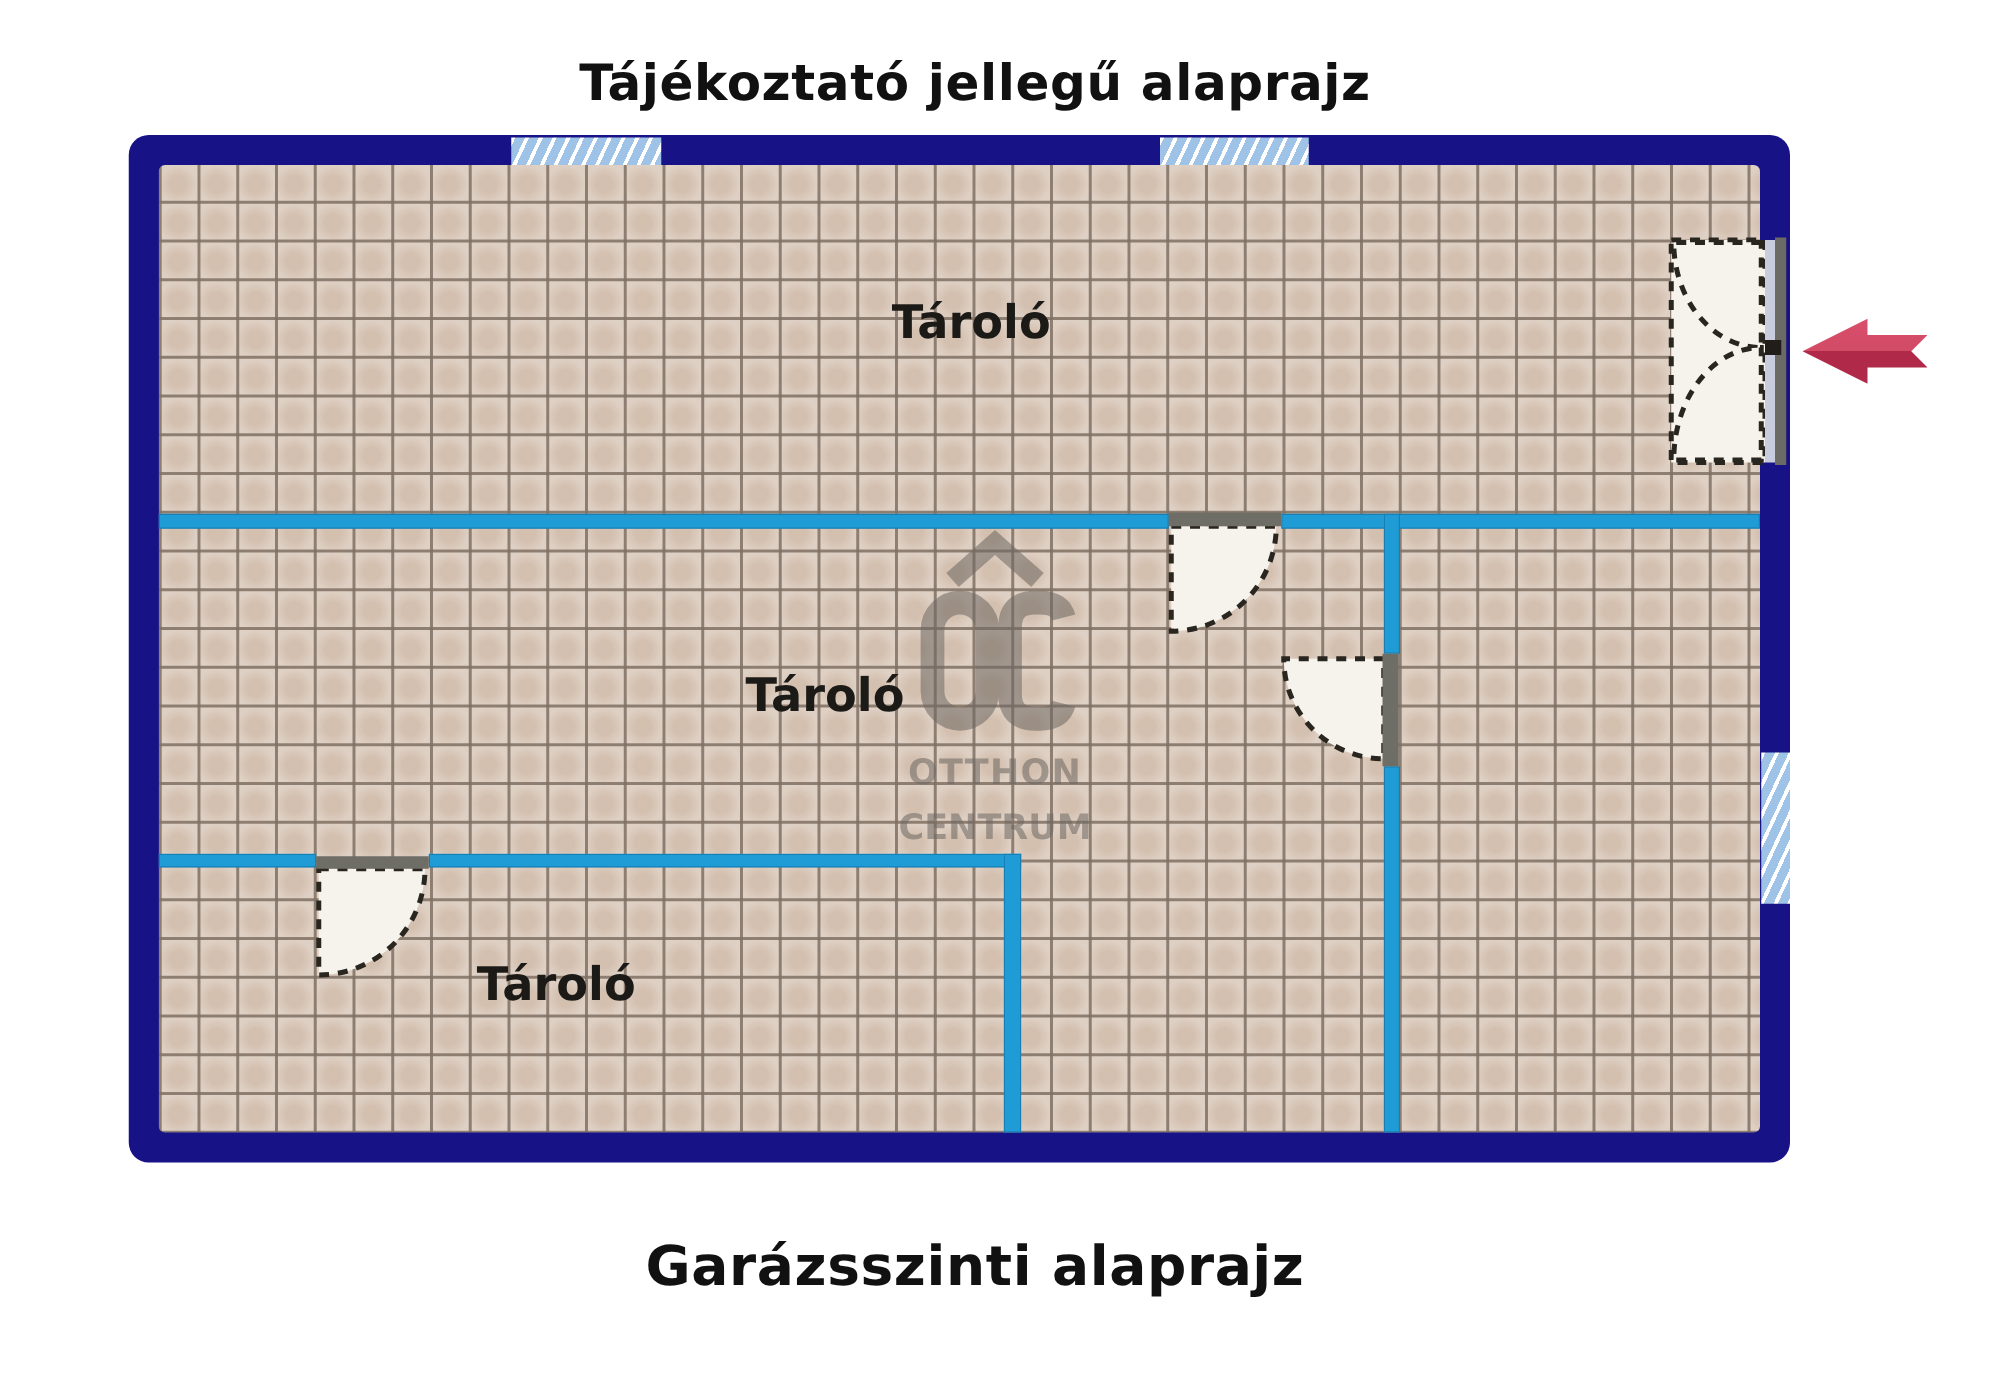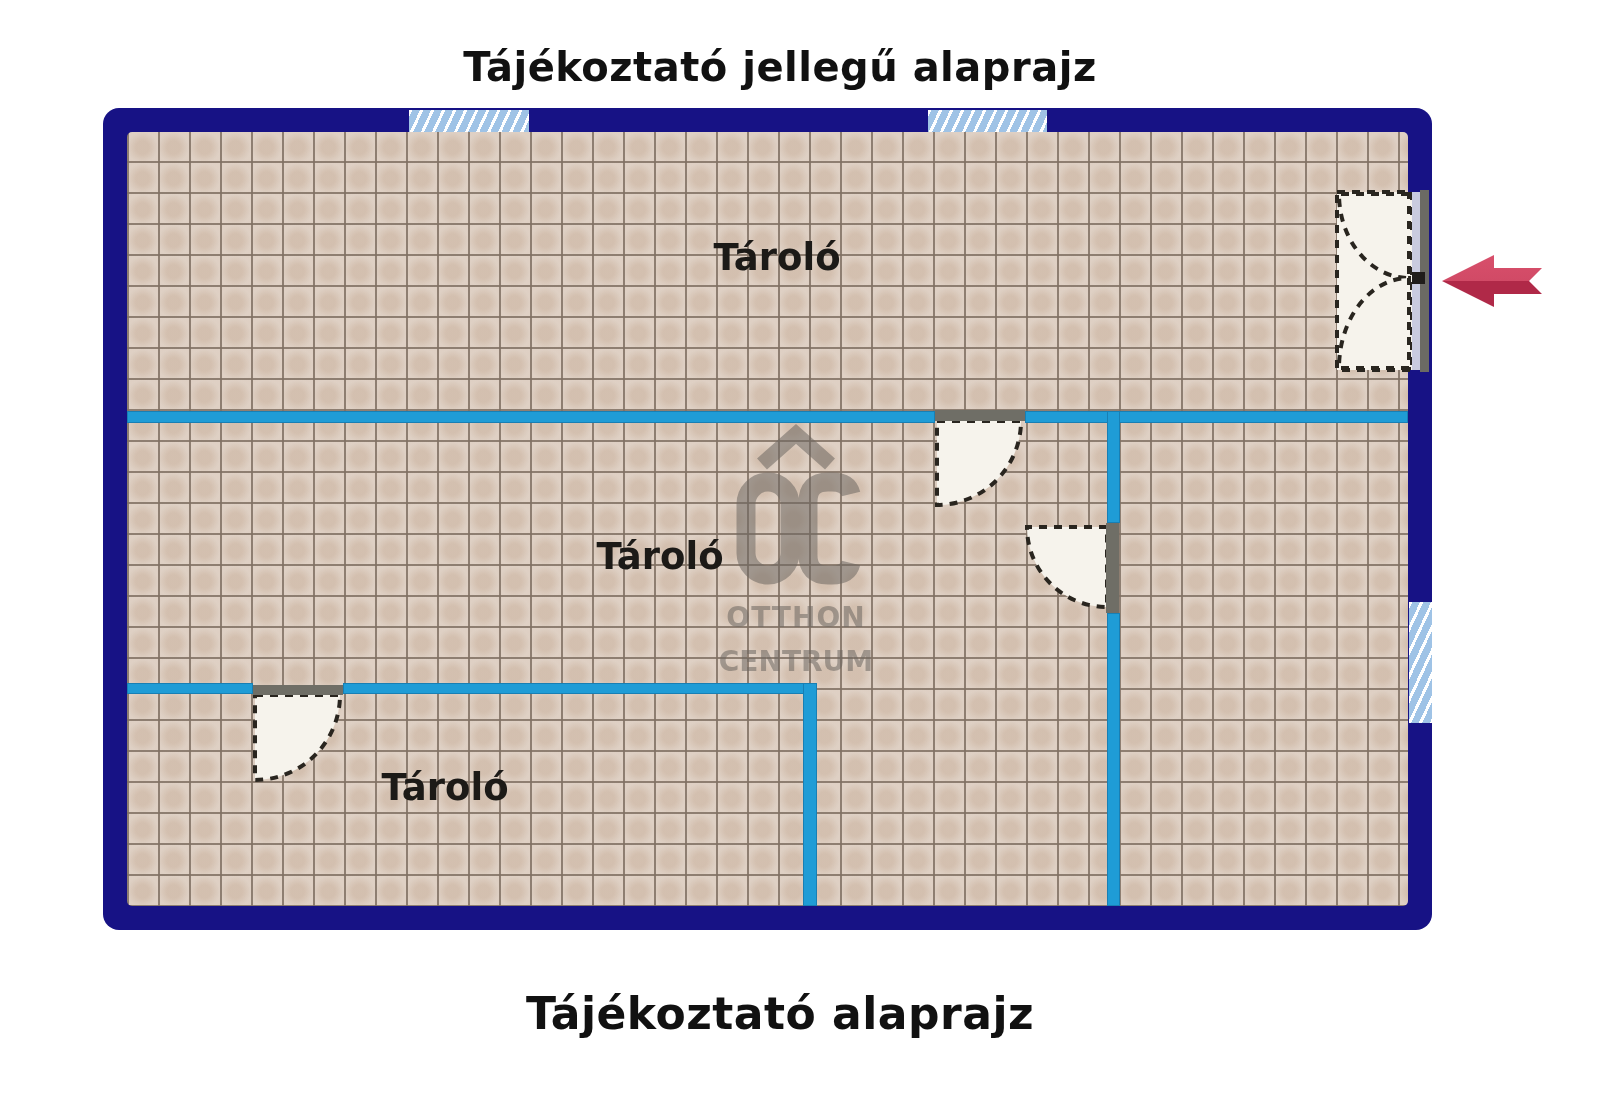--- a/index.html
+++ b/index.html
@@ -131,13 +131,13 @@
     <linearGradient id="arrowGrad" x1="0" y1="0" x2="0" y2="1">
       <stop offset="0" stop-color="#d84f6b"></stop>
       <stop offset="0.5" stop-color="#d14a66"></stop>
       <stop offset="0.5" stop-color="#b02948"></stop>
       <stop offset="1" stop-color="#b02948"></stop>
     </linearGradient>
   </defs>
   <polygon points="0,26 52,0 52,13 100,13 87,26 100,39 52,39 52,52" fill="url(#arrowGrad)"></polygon>
 </svg>
 
-<div class="title title-bottom">Tájékoztató alaprajz</div>
+<div class="title title-bottom">Garázsszinti alaprajz</div>
 
 </body></html>

